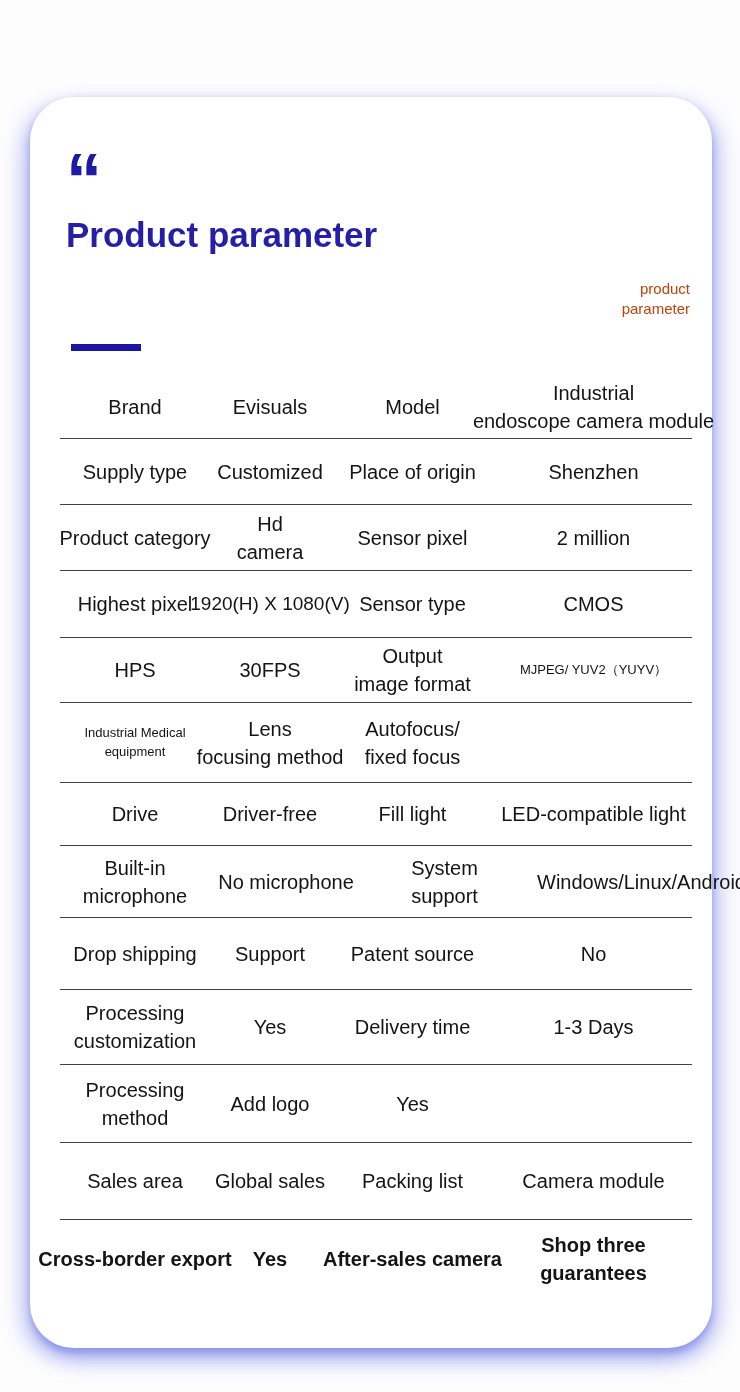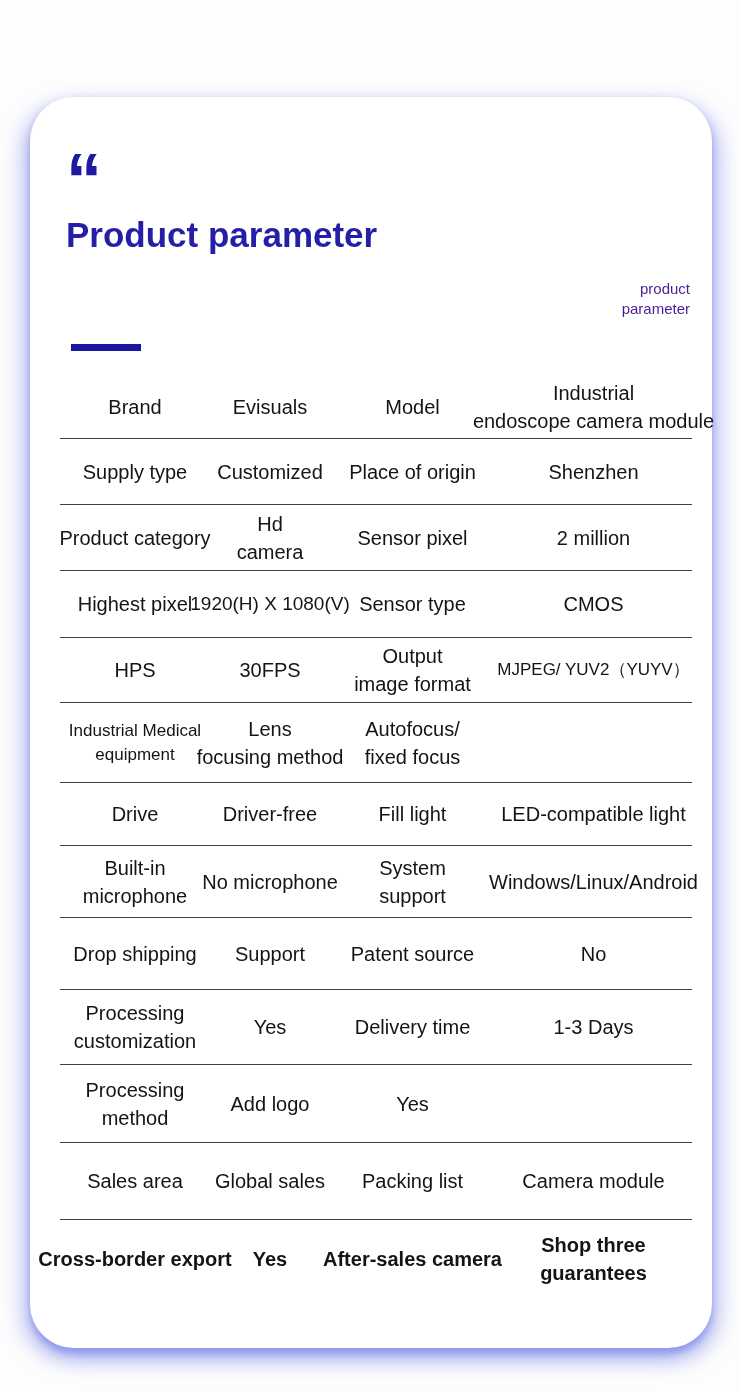--- a/index.html
+++ b/index.html
@@ -64,32 +64,32 @@
   }
   .p-row.has-divider { border-bottom: 1px solid #414141; }
   .cell {
     text-align: center;
     white-space: pre;
     font-size: 20px;
     line-height: 1.4;
     color: #141414;
   }
   .cell.sm { font-size: 19px; }
-  .cell.md { font-size: 17px; }
+  .cell.md { font-size: 13px; }
 </style>
 </head>
 <body>
 
 <div class="card">
 
   <div class="quote-icon" style="color: rgb(30, 26, 164);">“</div>
 
   <h1 class="page-title" style="color: rgb(36, 31, 166);">Product parameter</h1>
 
-  <div class="tagline" style="color: #4c1d95;">product
+  <div class="tagline" style="color: #c2410c;">product
 parameter</div>
 
   <div class="accent-bar" style="background: rgb(27, 22, 162);"></div>
 
   <div class="param-table" id="param-table">
       <div class="p-row has-divider" style="min-height: 63px;">
         <div class="cell">Brand</div>
         <div class="cell">Evisuals</div>
         <div class="cell">Model</div>
         <div class="cell">Industrial
@@ -128,21 +128,21 @@
 focusing method</div>
         <div class="cell">Autofocus/
 fixed focus</div>
       </div>
       <div class="p-row has-divider" style="min-height: 63px;">
         <div class="cell">Drive</div>
         <div class="cell">Driver-free</div>
         <div class="cell">Fill light</div>
         <div class="cell">LED-compatible light</div>
       </div>
-      <div class="p-row has-divider" style="min-height: 72px;">
+      <div class="p-row has-divider" style="min-height: 72px; gap: 16px;">
         <div class="cell">Built-in
 microphone</div>
         <div class="cell">No microphone</div>
         <div class="cell">System
 support</div>
         <div class="cell">Windows/Linux/Android</div>
       </div>
       <div class="p-row has-divider" style="min-height: 72px;">
         <div class="cell">Drop shipping</div>
         <div class="cell">Support</div>

